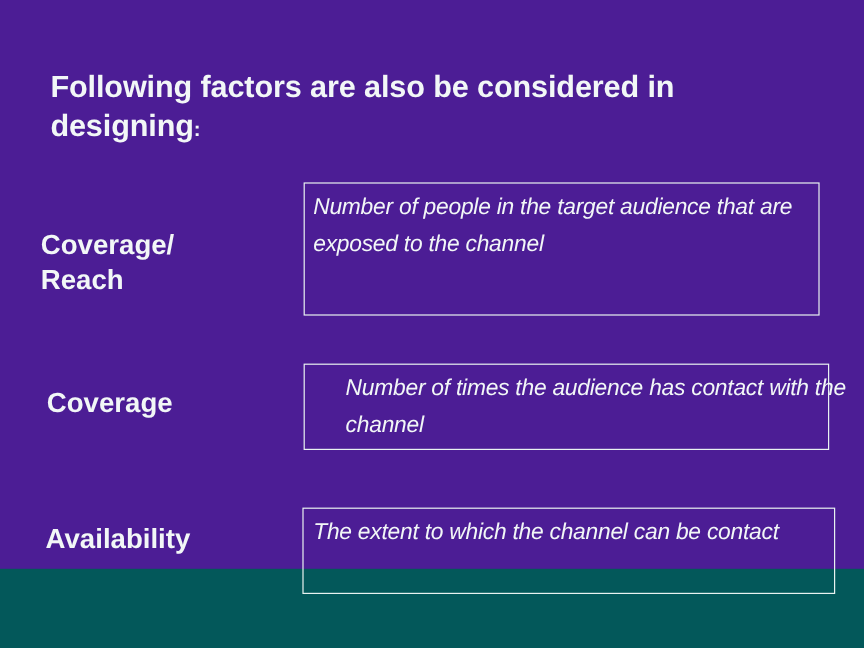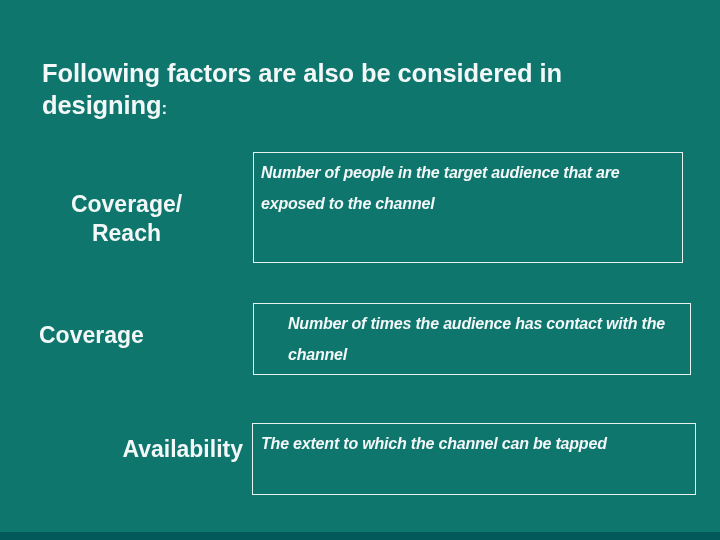--- a/index.html
+++ b/index.html
@@ -13,22 +13,22 @@
     font-family: "Liberation Sans", sans-serif;
     overflow: hidden;
     position: relative;
   }
 
   #slide {
     position: absolute;
     left: 0;
     top: 0;
     width: 720px;
-    height: 532px;
-    background: #0f766e;
+    height: 474px;
+    background: #4c1d95;
   }
 
   
   #slide-title {
     position: absolute;
     left: 42px;
     top: 57px;
     width: 630px;
     color: #f2f7f7;
     font-size: 25.5px;
@@ -63,34 +63,33 @@
   .factor-desc-box {
     position: absolute;
     border: 1px solid #e9f2f1;
     box-sizing: border-box;
     background: transparent;
   }
 
   .factor-desc-text {
     position: absolute;
     color: #f2f7f7;
-    font-size: 16px;
-    font-weight: bold;
+    font-size: 19px;
+    font-weight: normal;
     font-style: italic;
     line-height: 31px;
     font-family: "Liberation Sans", sans-serif;
     letter-spacing: -0.2px;
   }
 
   
   #row-coverage .factor-label {
     left: 34px;
     top: 190px;
     width: 185px;
-    text-align: center;
   }
   #row-coverage .factor-desc-box {
     left: 253px;
     top: 152px;
     width: 430px;
     height: 111px;
   }
   #row-coverage .factor-desc-text {
     left: 261px;
     top: 157px;
@@ -115,21 +114,21 @@
     top: 308px;
     width: 428px;
     margin-left: 27px;
   }
 
   
   #row-availability .factor-label {
     left: 38px;
     top: 435px;
     width: 205px;
-    text-align: right;
+    text-align: left;
   }
   #row-availability .factor-desc-box {
     left: 252px;
     top: 423px;
     width: 444px;
     height: 72px;
   }
   #row-availability .factor-desc-text {
     left: 261px;
     top: 428px;
@@ -152,16 +151,16 @@
 
   <div class="factor-row" id="row-frequency">
     <div class="factor-label">Coverage</div>
     <div class="factor-desc-box"></div>
     <div class="factor-desc-text">Number of times the audience has contact with the channel</div>
   </div>
 
   <div class="factor-row" id="row-availability">
     <div class="factor-label">Availability</div>
     <div class="factor-desc-box"></div>
-    <div class="factor-desc-text">The extent to which the channel can be tapped</div>
+    <div class="factor-desc-text">The extent to which the channel can be contact</div>
   </div>
 
 </div>
 
 </body></html>

